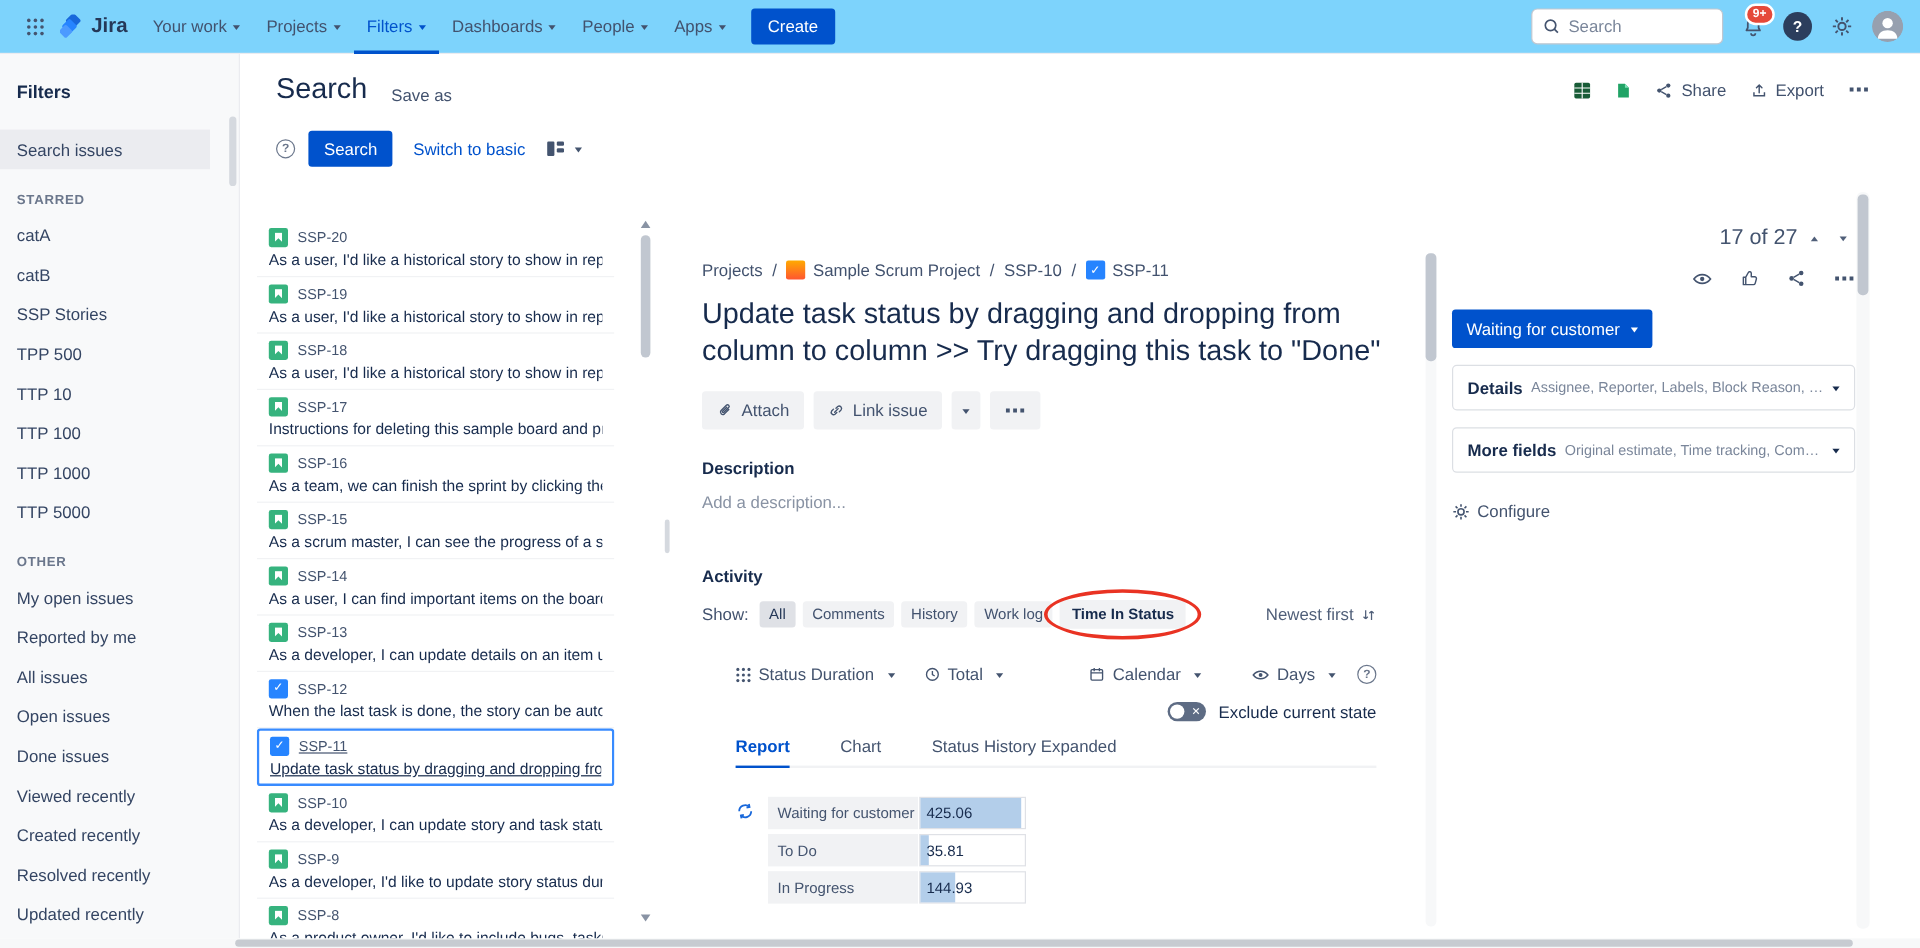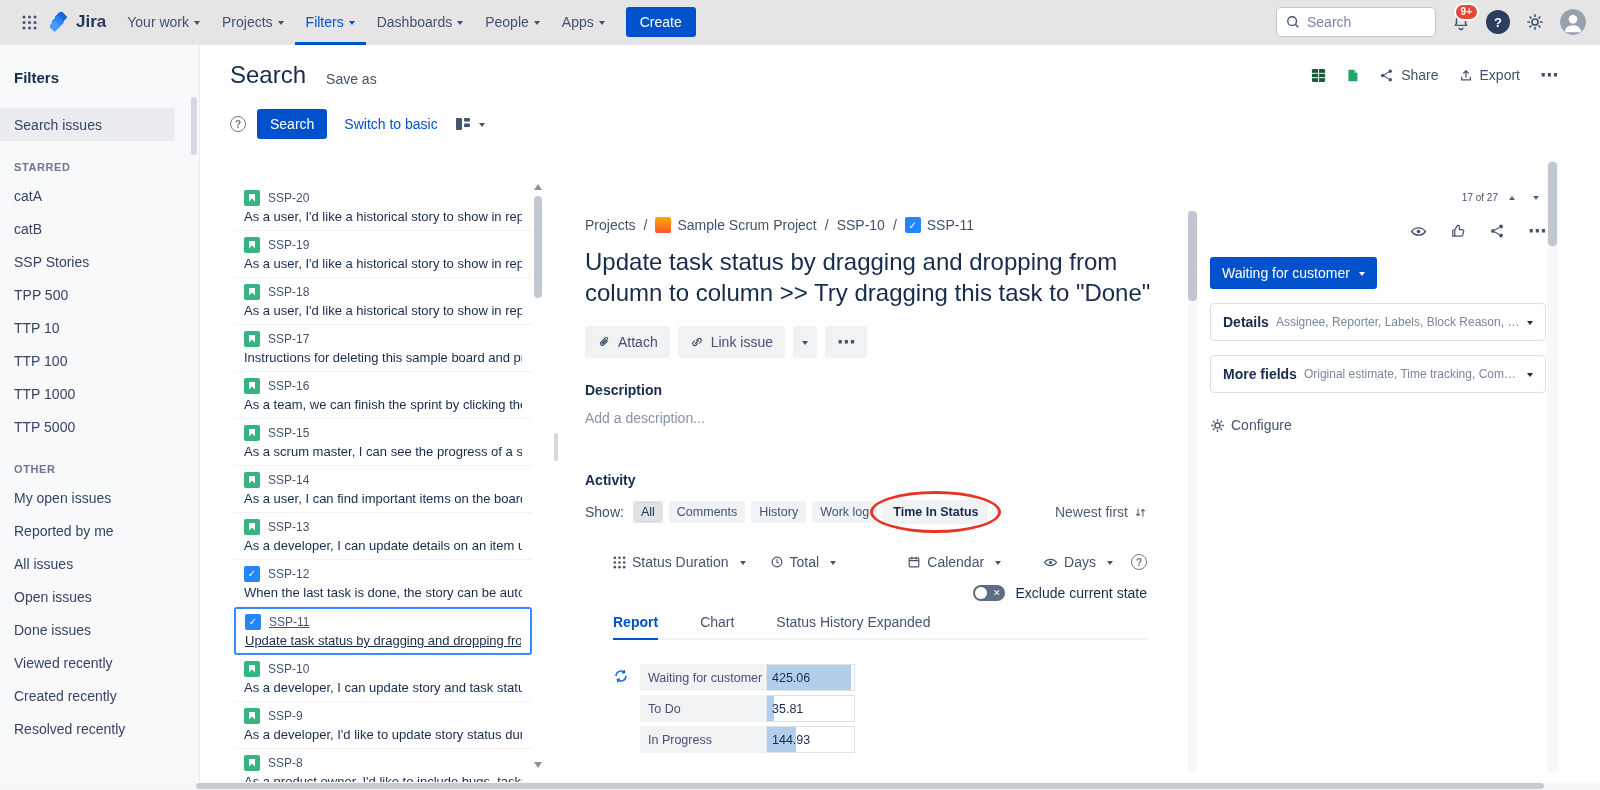--- a/index.html
+++ b/index.html
@@ -3,21 +3,21 @@
 <meta charset="utf-8">
 <style>
   *{box-sizing:border-box;margin:0;padding:0}
   body{width:1600px;height:790px;overflow:hidden;position:relative;background:#fff;
        font-family:"Liberation Sans","DejaVu Sans",sans-serif;color:#172B4D;font-size:14px}
   svg{display:block}
   .chev{display:inline-block;width:0;height:0;border-left:3.5px solid transparent;border-right:3.5px solid transparent;border-top:4px solid currentColor;margin-left:5px;position:relative;top:1px}
   .chev-up{border-top:none;border-bottom:4px solid currentColor}
 
   
-  .navbar{height:45px;display:flex;align-items:center;padding:0 14px;border-bottom:1px solid #EBECF0;background:#e5e5e5}
+  .navbar{height:45px;display:flex;align-items:center;padding:0 14px;border-bottom:1px solid #EBECF0;background:#7dd3fc}
   .appgrid-btn{width:30px;height:30px;display:flex;align-items:center;justify-content:center;border-radius:3px;cursor:pointer}
   .logo{display:flex;align-items:center;gap:5px;padding:0 10px 0 6px;font-size:17px;font-weight:700;color:#253858}
   .nav-item{display:flex;align-items:center;font-size:14px;color:#42526E;padding:0 11px;height:45px;cursor:pointer}
   .nav-item.active{color:#0052CC;box-shadow:inset 0 -3px 0 #0052CC}
   .create-btn{background:#0052CC;color:#fff;font-size:14px;font-weight:500;border:none;border-radius:3px;padding:7px 14px;margin-left:10px;cursor:pointer}
   .nav-right{margin-left:auto;display:flex;align-items:center;gap:16px}
   .nav-search{display:flex;align-items:center;gap:7px;border:1px solid #C1C7D0;border-radius:5px;height:30px;padding:0 9px;width:160px;background:#fff}
   .nav-search input{border:none;outline:none;font-size:14px;width:112px;color:#172B4D;background:transparent;font-family:inherit}
   .nav-search input::placeholder{color:#7A869A}
   .bell-wrap{position:relative;cursor:pointer}
@@ -47,21 +47,21 @@
   .qmark{width:16px;height:16px;border-radius:50%;border:1.5px solid #6B778C;color:#6B778C;font-size:10px;font-weight:700;display:flex;align-items:center;justify-content:center;flex:none;cursor:pointer}
   .check-circle{width:14px;height:14px;border-radius:50%;background:#00875A;color:#fff;font-size:9px;display:flex;align-items:center;justify-content:center;flex:none}
   .check-circle::after{content:"✓"}
   .search-btn{background:#0052CC;color:#fff;border:none;border-radius:3px;font-size:14px;padding:7px 13px;cursor:pointer;font-family:inherit}
   .switch-basic{color:#0052CC;font-size:14px;margin:0 6px;cursor:pointer;white-space:nowrap}
   .view-toggle{display:flex;align-items:center;gap:3px;color:#44546F;cursor:pointer}
 
   .content{position:absolute;left:0;right:0;top:136px;bottom:0}
 
   
-  .list-col{position:absolute;left:34px;top:3px;width:298px;bottom:0;overflow:hidden}
+  .list-col{position:absolute;left:14px;top:3px;width:298px;bottom:0;overflow:hidden}
   .issue-item{padding:5px 10px 6px;border-bottom:1px solid #F1F2F4;cursor:pointer}
   .issue-key-row{display:flex;align-items:center;gap:8px;height:17px}
   .issue-key{font-size:12px;color:#44546F}
   .issue-summary{font-size:13px;color:#172B4D;margin-top:3px;white-space:nowrap;overflow:hidden;line-height:15px}
   .issue-item.selected{border:2px solid #388BFF;border-radius:3px;padding:4px 9px 5px}
   .issue-item.selected .issue-key,.issue-item.selected .issue-summary{text-decoration:underline}
   .type-icon{width:16px;height:16px;border-radius:2px;display:inline-flex;align-items:center;justify-content:center;flex:none}
   .type-icon[data-type="story"]{background:#36B37E}
   .type-icon[data-type="story"]::after{content:"";width:6px;height:8px;background:#fff;clip-path:polygon(0 0,100% 0,100% 100%,50% 62%,0 100%)}
   .type-icon[data-type="task"]{background:#2684FF}
@@ -114,21 +114,21 @@
   .tis-label{width:125px;background:#F1F2F4;display:flex;align-items:center;padding:0 8px;font-size:12.5px;color:#44546F;white-space:nowrap}
   .tis-value{width:89px;border:1px solid #DFE1E6;position:relative;display:flex;align-items:center;background:#fff}
   .tis-bar{position:absolute;left:0;top:0;bottom:0;background:#B3CEEA}
   .tis-num{position:relative;font-size:12.5px;color:#172B4D;padding-left:5px}
 
   .detail-scrollbar{position:absolute;left:988px;top:30px;bottom:10px;width:9px;background:#F7F8F9;border-radius:4px}
   .detail-scrollbar .sb-thumb{left:0;width:9px;top:0;height:90px;background:#C1C7D0}
 
   
   .right-col{position:absolute;left:1010px;top:0;width:336px;bottom:0}
-  .pager-row{display:flex;align-items:center;justify-content:flex-end;gap:4px;margin-top:6px;font-size:10px;color:#44546F}
+  .pager-row{display:flex;align-items:center;justify-content:flex-end;gap:4px;margin-top:6px;font-size:18px;color:#44546F}
   .pager-btn{width:20px;height:20px;display:flex;align-items:center;justify-content:center;cursor:pointer;color:#505F79}
   .icon-row{display:flex;justify-content:flex-end;align-items:center;gap:23px;margin-top:15px;color:#44546F}
   .icon-btn{cursor:pointer}
   .status-btn{margin-top:17px;display:inline-flex;align-items:center;gap:9px;background:#0052CC;color:#fff;font-size:14px;font-weight:500;border:none;border-radius:3px;padding:8px 12px;cursor:pointer;font-family:inherit}
   .panel-box{border:1px solid #DCDFE4;border-radius:4px;margin-top:14px;padding:10px 12px;display:flex;align-items:center;gap:7px;cursor:pointer}
   .panel-title{font-size:14px;font-weight:600;color:#172B4D;white-space:nowrap}
   .panel-hint{font-size:12px;color:#7A869A;white-space:nowrap;overflow:hidden;text-overflow:ellipsis;flex:1}
   .meta-row{display:flex;justify-content:space-between;align-items:flex-start;margin-top:24px}
   .meta-dates{font-size:12px;color:#626F86;line-height:18px}
   .configure{display:flex;align-items:center;gap:6px;font-size:14px;color:#44546F;cursor:pointer}
@@ -241,20 +241,21 @@
   <div class="side-item">TTP 5000</div>
   <div class="side-header">OTHER</div>
   <div class="side-item">My open issues</div>
   <div class="side-item">Reported by me</div>
   <div class="side-item">All issues</div>
   <div class="side-item">Open issues</div>
   <div class="side-item">Done issues</div>
   <div class="side-item">Viewed recently</div>
   <div class="side-item">Created recently</div>
   <div class="side-item">Resolved recently</div>
+  <div class="side-item">Updated recently</div>
   <div class="side-scroll"></div>
 </div>
 
 <div class="main">
 
   <div class="main-header">
     <div class="page-title">Search</div>
     <div class="saveas">Save as</div>
     <div class="header-actions">
       <span class="icon-btn">

